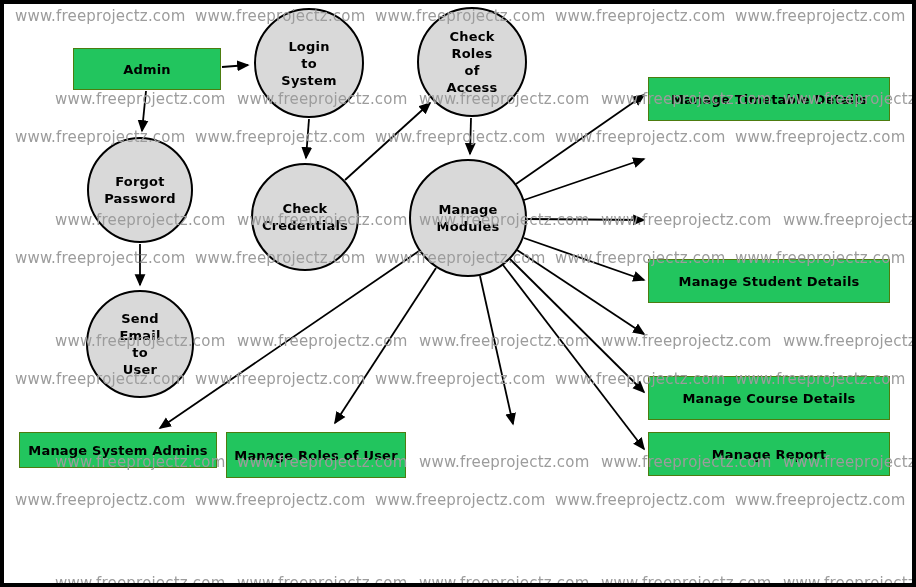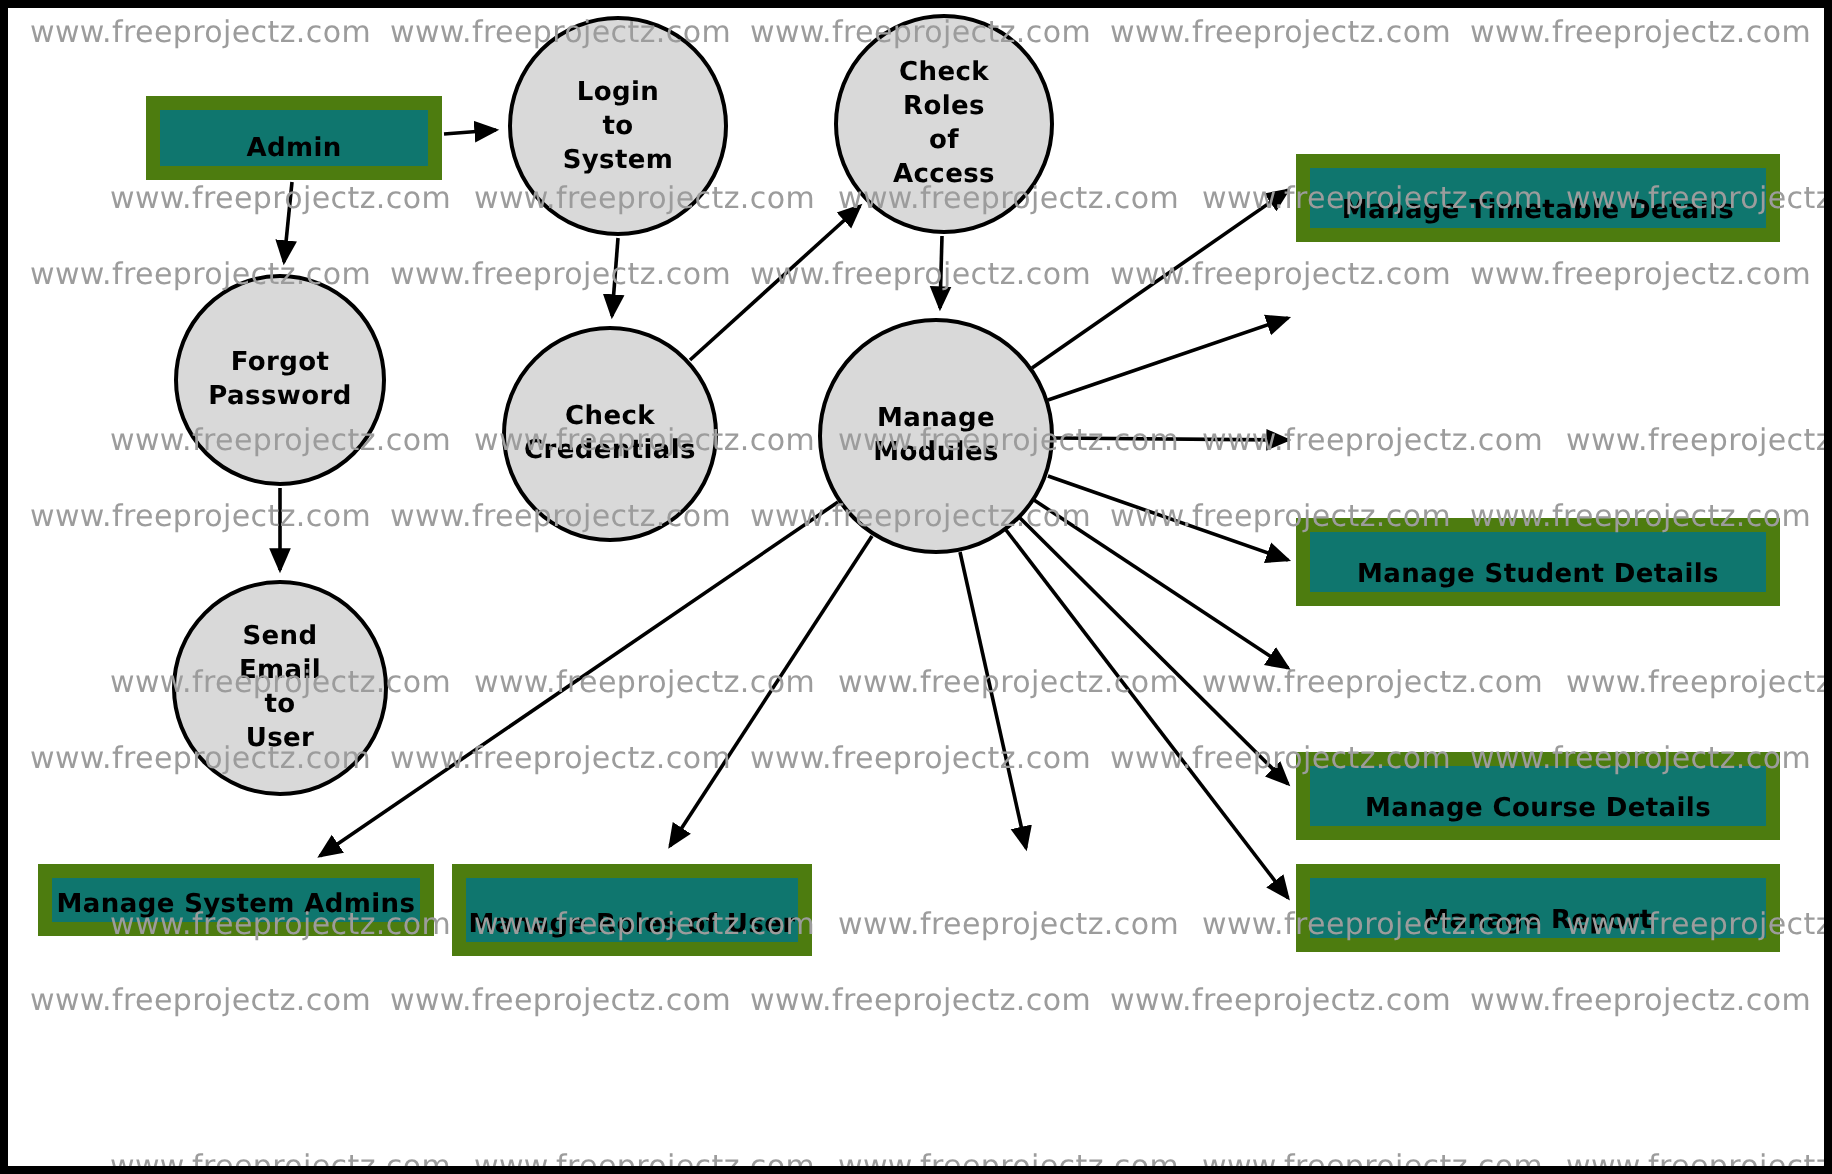--- a/index.html
+++ b/index.html
@@ -5,21 +5,21 @@
   html,body{margin:0;padding:0;background:#ffffff;}
   .canvas{
     position:relative;width:916px;height:587px;background:#ffffff;
     overflow:hidden;font-family:"DejaVu Sans","Liberation Sans",sans-serif;
   }
   .frame{position:absolute;left:0;top:0;width:908px;height:579px;border:4px solid #000;z-index:40;pointer-events:none;}
   svg.arrows{position:absolute;left:0;top:0;width:916px;height:587px;z-index:5;}
 
   .node{position:absolute;display:flex;align-items:center;justify-content:center;
         text-align:center;color:#000;font-weight:bold;z-index:10;box-sizing:border-box;}
-  .entity,.store,.title-box{background:#0f766e;border:7px solid #4d7c0f;align-items:flex-end;}
+  .entity,.store,.title-box{background:#22c55e;border:1px solid #4d7c0f;}
   .process{background:#d9d9d9;border:2px solid #000;border-radius:50%;}
   .label{white-space:pre-line;font-size:13px;line-height:17px;letter-spacing:.2px;}
   .store .label,.entity .label{white-space:nowrap;}
 
   
   .n-admin{left:73px;top:48px;width:148px;height:42px;}
   
   .p-login{left:254px;top:8px;width:110px;height:110px;}
   .p-roles{left:417px;top:7px;width:110px;height:110px;}
   .p-forgot{left:87px;top:137px;width:106px;height:106px;}

